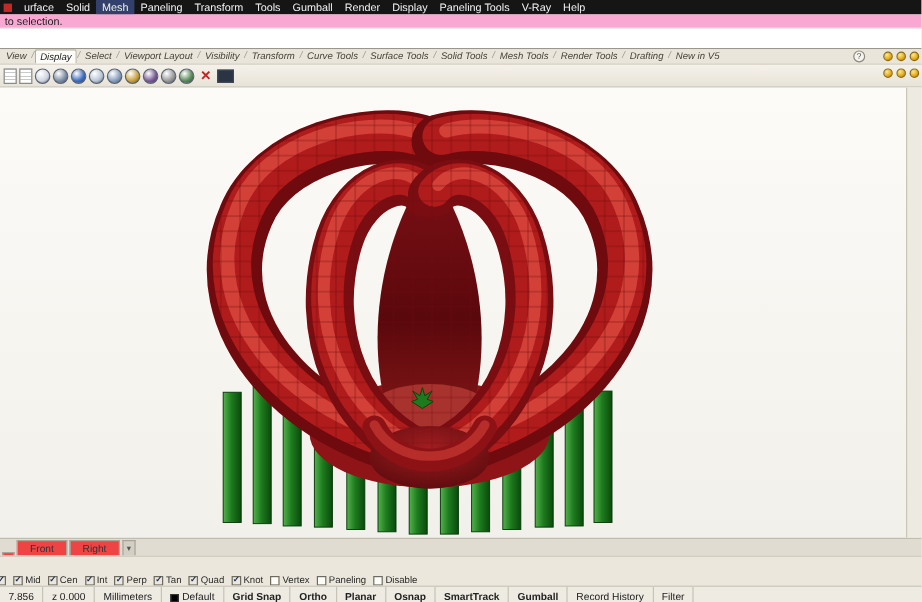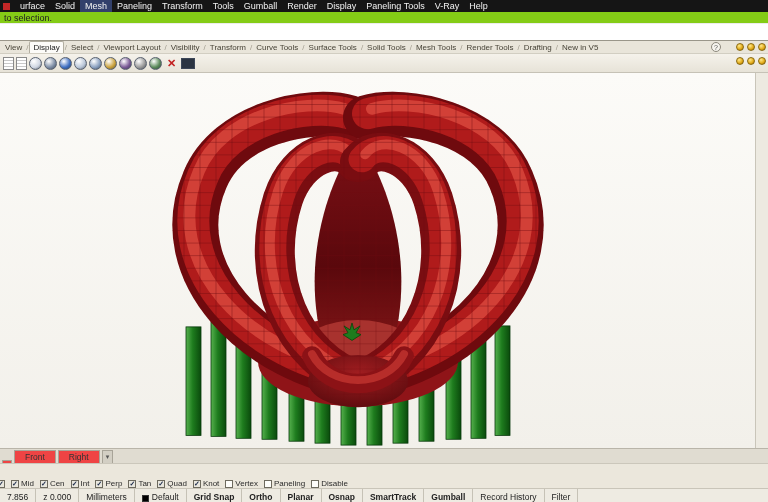--- a/index.html
+++ b/index.html
@@ -8,26 +8,26 @@
   .app { width: 768px; height: 502px; display: flex; flex-direction: column; }
 
   
   .menubar { flex: 0 0 12px; background: #151515; color: #f2f2f2; display: flex; align-items: center; font-size: 9px; padding-left: 3px; text-align: right; }
   .menu-red { width: 7px; height: 7px; background: #c32727; margin-right: 5px; }
   .menu-items { display: flex; }
   .menu-item { padding: 0 5px; line-height: 12px; cursor: default; }
   .menu-item.active { background: #32406b; }
 
   
-  .cmd-history { flex: 0 0 12px; background: #84cc16; font-size: 9px; color: #222; display: flex; align-items: center; padding-left: 4px; border-bottom: 1px solid #ececec; }
+  .cmd-history { flex: 0 0 12px; background: #f9a8d4; font-size: 9px; color: #222; display: flex; align-items: center; padding-left: 4px; border-bottom: 1px solid #ececec; }
   .cmd-input { flex: 0 0 17px; background: #ffffff; border-bottom: 1px solid #9a968a; }
 
   
   .tabstrip { flex: 0 0 13px; background: #e9e5da; display: flex; align-items: flex-end; font-size: 8px; color: #474337; padding-left: 2px; position: relative; border-bottom: 1px solid #d2cec2; }
-  .tabs-inner { display: flex; align-items: center; white-space: nowrap; }
+  .tabs-inner { display: flex; align-items: flex-start; white-space: nowrap; font-style: italic; }
   .tab { padding: 1px 3px; }
   .tab.selected { background: #fcfbf8; border: 1px solid #b2aea1; border-bottom: none; border-radius: 2px 2px 0 0; color: #1a1a1a; }
   .tab-sep { color: #a09b8e; padding: 0 1px; }
   .ts-right { position: absolute; right: 2px; top: 1px; display: flex; gap: 3px; align-items: center; }
   .tb-right { position: absolute; right: 2px; top: 3px; display: flex; gap: 3px; align-items: center; }
   .help { width: 10px; height: 10px; border-radius: 50%; border: 1px solid #8d897d; background: #f6f4ee; color: #555; font-size: 7px; display: flex; align-items: center; justify-content: center; margin-right: 12px; }
   .ball { width: 8px; height: 8px; border-radius: 50%; background: radial-gradient(circle at 35% 30%, #ffe98a, #e2a916 60%, #8a5f08); border: 1px solid #8a6a12; }
 
   
   .toolbar { flex: 0 0 19px; background: linear-gradient(#f5f2eb, #e7e3d8); display: flex; align-items: center; padding-left: 3px; border-bottom: 1px solid #c6c2b6; position: relative; }

